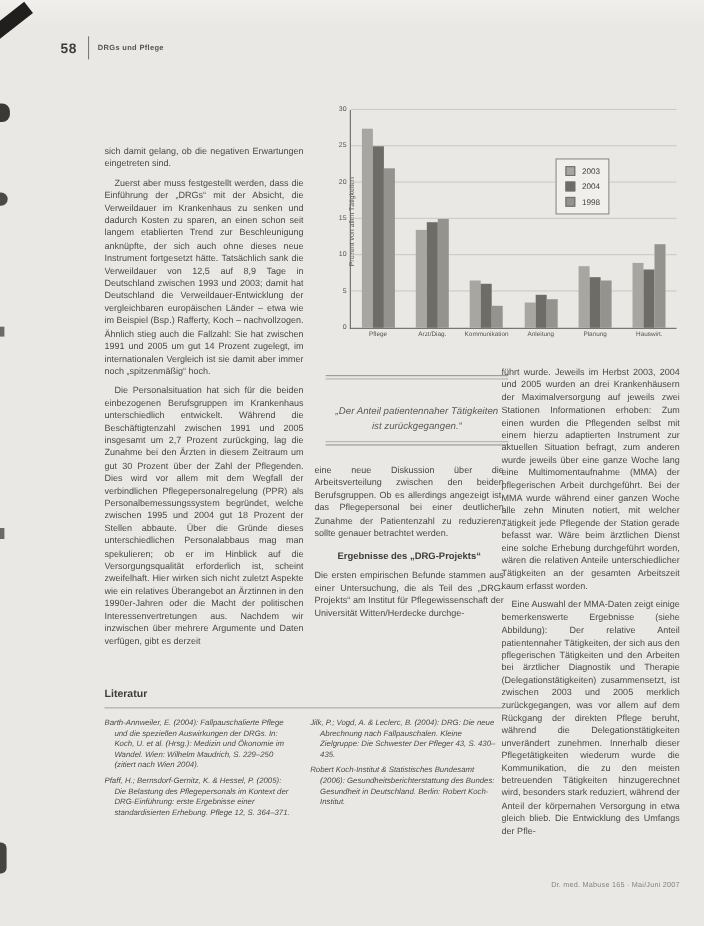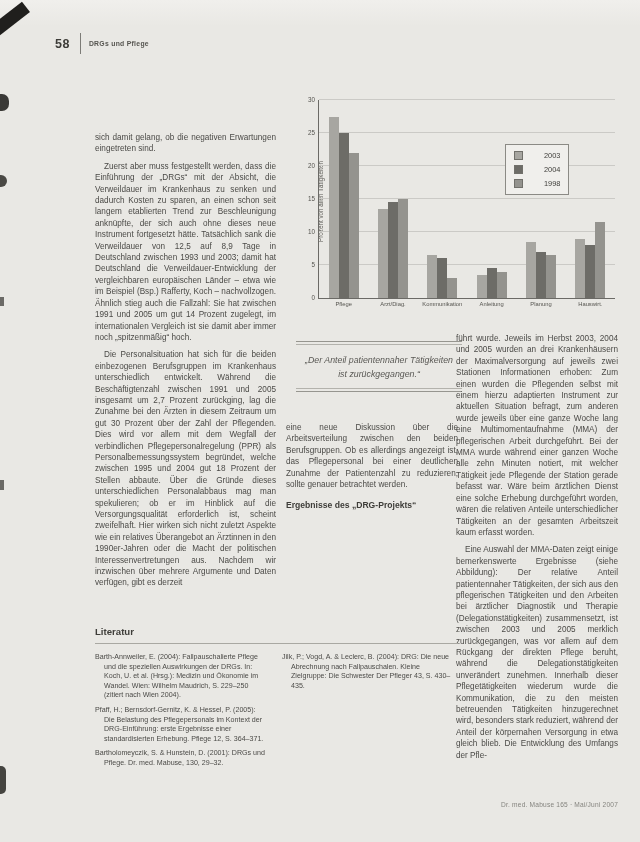--- a/index.html
+++ b/index.html
@@ -18,48 +18,48 @@
   .header{position:absolute;left:55px;top:33px;display:flex;align-items:center;}
   .pagenum{font-size:12.5px;font-weight:bold;color:#3e3d39;letter-spacing:.5px;}
   .hdr-rule{display:inline-block;width:1px;height:21px;background:#7d7c77;margin:0 8px 0 10px;}
   .hdr-title{font-size:6.8px;font-weight:bold;color:#55544f;letter-spacing:.3px;}
   p{margin:0 0 6px 0;font-size:8.2px;line-height:11.4px;text-align:justify;}
   p.ind{text-indent:9px;}
   .blur, p, .hdr-title, .quote, .sec-head, .lit-head, .ref, .chart-title, .footer{filter:blur(0.32px);}
   .col1{position:absolute;left:95px;top:84px;width:181px;height:536px;overflow:hidden;margin-top:48px;}
   .col2{position:absolute;left:286px;top:422px;width:172px;height:196px;overflow:hidden;}
   .col3{position:absolute;left:456px;top:333px;width:162px;height:466px;overflow:hidden;}
-  .sec-head{font-size:8.6px;font-weight:bold;color:#3e3d39;margin:10px 0 7px 0;}
+  .sec-head{font-size:8.6px;font-weight:bold;color:#3e3d39;margin:10px 0 7px 0;text-align:center;}
   .quote{position:absolute;left:296px;top:341px;width:166px;box-sizing:border-box;
-         padding:12px 4px 10px 4px;text-align:center;font-style:italic;font-size:8.8px;
+         padding:25px 4px 10px 4px;text-align:center;font-style:italic;font-size:8.8px;
          line-height:13.5px;color:#5a5955;border-top:1px solid #96958f;border-bottom:1px solid #96958f;}
   .quote::before,.quote::after{content:"";position:absolute;left:0;right:0;height:1px;background:#b3b2ac;}
   .quote::before{top:2px;} .quote::after{bottom:2px;}
   
   .chart{position:absolute;left:288px;top:80px;width:332px;height:252px;}
   .chart-title{position:absolute;left:0;right:0;top:0;text-align:center;
                font-size:8.4px;font-weight:bold;color:#3c3b38;}
   .ylab{position:absolute;left:-8px;top:118px;transform:rotate(-90deg);transform-origin:center;
         font-size:6.3px;color:#5a5954;white-space:nowrap;}
   .plot{position:absolute;left:30px;top:20px;width:296px;height:198px;
         border-left:1px solid #6b6a66;border-bottom:1px solid #6b6a66;}
   .gridline{position:absolute;left:0;right:0;height:1px;background:#cbcac6;}
   .ytick{position:absolute;right:calc(100% + 4px);font-size:6.3px;color:#55544f;}
   .bar-group{position:absolute;bottom:0;height:100%;display:flex;align-items:flex-end;justify-content:center;}
   .bar{width:10px;}
   .xlabel{position:absolute;top:100%;left:0;width:100%;margin-top:3px;text-align:center;
           font-size:5.8px;color:#55544f;white-space:nowrap;filter:blur(0.3px);}
   .legend{position:absolute;left:217px;top:64px;background:#f0efec;border:1px solid #8b8a85;
           padding:6px 8px;display:flex;flex-direction:column;gap:5px;}
-  .legend-row{display:flex;align-items:center;gap:21px;font-size:7.4px;color:#3f3e3a;filter:blur(0.3px);}
+  .legend-row{display:flex;align-items:center;gap:6px;font-size:7.4px;color:#3f3e3a;filter:blur(0.3px);}
   .swatch{width:9px;height:9px;display:inline-block;border:1px solid #71706b;box-sizing:border-box;}
   
   .lit-head{position:absolute;left:95px;top:626px;font-size:9.6px;font-weight:bold;color:#3e3d39;text-align:right;}
   .lit-rule{position:absolute;left:95px;top:643px;width:363px;height:1px;background:#a9a8a2;}
-  .lit-col{position:absolute;top:653px;width:172px;height:172px;overflow:hidden;}
+  .lit-col{position:absolute;top:653px;width:172px;height:172px;overflow:hidden;font-style:italic;}
   .lit1{left:95px;} .lit2{left:282px;}
   .ref{font-size:7.1px;line-height:9.6px;text-align:left;margin:0 0 5px 0;
        padding-left:9px;text-indent:-9px;}
   .footer{position:absolute;left:420px;top:801px;width:198px;text-align:right;
           font-size:6.6px;color:#85847f;letter-spacing:.2px;}
 </style>
 </head>
 <body>
 
 <div class="page">
@@ -150,35 +150,36 @@
           <span>1998</span>
         </div>
       </div>
   </div>
 
   <div class="quote">„Der Anteil patientennaher Tätigkeiten ist zurückgegangen.“</div>
 
   <div class="col2">
     <p>eine neue Diskussion über die Arbeitsverteilung zwischen den beiden Berufsgruppen. Ob es allerdings angezeigt ist, das Pflegepersonal bei einer deutlichen Zunahme der Patientenzahl zu reduzieren, sollte genauer betrachtet werden.</p>
     <div class="sec-head">Ergebnisse des „DRG-Projekts“</div>
+    <p>Die ersten empirischen Befunde stammen aus einer Untersuchung, die als Teil des „DRG-Projekts“ am Institut für Pflegewissenschaft der Universität Witten/Herdecke durchge-</p>
   </div>
 
   <div class="col3">
     <p>führt wurde. Jeweils im Herbst 2003, 2004 und 2005 wurden an drei Krankenhäusern der Maximalversorgung auf jeweils zwei Stationen Informationen erhoben: Zum einen wurden die Pflegenden selbst mit einem hierzu adaptierten Instrument zur aktuellen Situation befragt, zum anderen wurde jeweils über eine ganze Woche lang eine Multimomentaufnahme (MMA) der pflegerischen Arbeit durchgeführt. Bei der MMA wurde während einer ganzen Woche alle zehn Minuten notiert, mit welcher Tätigkeit jede Pflegende der Station gerade befasst war. Wäre beim ärztlichen Dienst eine solche Erhebung durchgeführt worden, wären die relativen Anteile unterschiedlicher Tätigkeiten an der gesamten Arbeitszeit kaum erfasst worden.</p>
     <p class="ind">Eine Auswahl der MMA-Daten zeigt einige bemerkenswerte Ergebnisse (siehe Abbildung): Der relative Anteil patientennaher Tätigkeiten, der sich aus den pflegerischen Tätigkeiten und den Arbeiten bei ärztlicher Diagnostik und Therapie (Delegationstätigkeiten) zusammensetzt, ist zwischen 2003 und 2005 merklich zurückgegangen, was vor allem auf dem Rückgang der direkten Pflege beruht, während die Delegationstätigkeiten unverändert zunehmen. Innerhalb dieser Pflegetätigkeiten wiederum wurde die Kommunikation, die zu den meisten betreuenden Tätigkeiten hinzugerechnet wird, besonders stark reduziert, während der Anteil der körpernahen Versorgung in etwa gleich blieb. Die Entwicklung des Umfangs der Pfle-</p>
   </div>
 
   <div class="lit-head">Literatur</div>
   <div class="lit-rule"></div>
 
   <div class="lit-col lit1">
     <p class="ref">Barth-Annweiler, E. (2004): Fallpauschalierte Pflege und die speziellen Auswirkungen der DRGs. In: Koch, U. et al. (Hrsg.): Medizin und Ökonomie im Wandel. Wien: Wilhelm Maudrich, S. 229–250 (zitiert nach Wien 2004).</p>
     <p class="ref">Pfaff, H.; Bernsdorf-Gernitz, K. &amp; Hessel, P. (2005): Die Belastung des Pflegepersonals im Kontext der DRG-Einführung: erste Ergebnisse einer standardisierten Erhebung. Pflege 12, S. 364–371.</p>
-    <p class="ref">Bartholomeyczik, S. &amp; Hunstein, D. (2001): DRGs und Pflege. Dr. med. Mabuse, 130, 29–32.</p>
   </div>
 
   <div class="lit-col lit2">
     <p class="ref">Jilk, P.; Vogd, A. &amp; Leclerc, B. (2004): DRG: Die neue Abrechnung nach Fallpauschalen. Kleine Zielgruppe: Die Schwester Der Pfleger 43, S. 430–435.</p>
+    <p class="ref">Robert Koch-Institut &amp; Statistisches Bundesamt (2006): Gesundheitsberichterstattung des Bundes: Gesundheit in Deutschland. Berlin: Robert Koch-Institut.</p>
   </div>
 
   <div class="footer">Dr. med. Mabuse 165 · Mai/Juni 2007</div>
 
 </div>
 
 </body></html>

